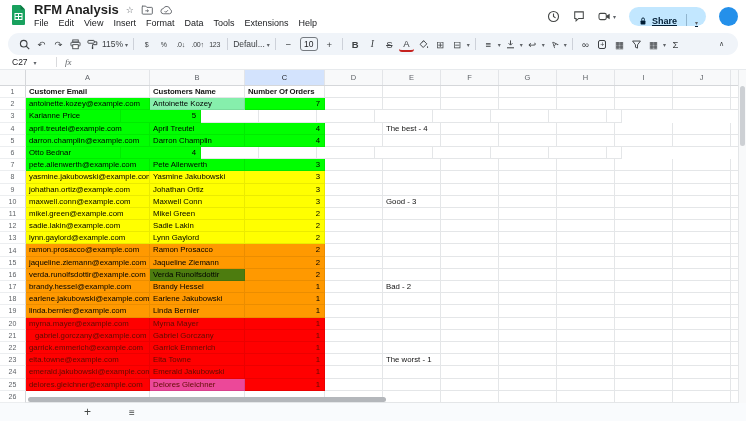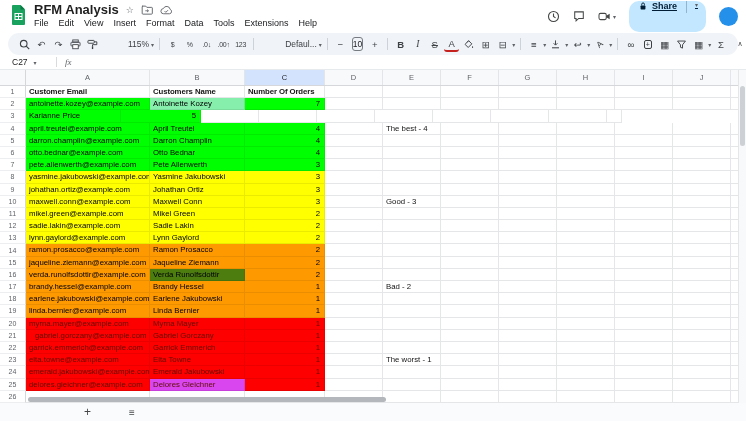--- a/index.html
+++ b/index.html
@@ -8,38 +8,38 @@
   
   .hdr{position:absolute;top:0;left:0;right:0;height:33px;background:#fff;}
   .logo{position:absolute;left:11px;top:5px;width:15px;height:20px;}
   .titlerow{position:absolute;left:34px;top:2px;height:15px;display:flex;align-items:center;gap:7px;}
   .doc-title{font-size:13px;font-weight:bold;color:#1f1f1f;}
   .doc-ico{font-size:9px;color:#5f6368;display:flex;align-items:center;}
   .menubar{position:absolute;left:29px;top:16px;display:flex;}
   .menubar .mi{font-size:9px;color:#202124;padding:2px 5px;border-radius:6px;cursor:default;}
   .hdr-right{position:absolute;right:8px;top:3px;height:26px;display:flex;align-items:center;gap:13px;}
   .hico{display:flex;align-items:center;color:#444746;}
-  .share{display:flex;align-items:flex-start;height:19px;border-radius:10px;padding:0 8px 12px 9px;gap:4px;text-decoration:underline;}
+  .share{display:flex;align-items:flex-end;height:19px;border-radius:10px;padding:0 8px 0 9px;gap:4px;text-decoration:underline;}
   .share .stxt{font-size:9px;font-weight:bold;}
   .share .sdiv{width:1px;height:12px;background:rgba(0,30,60,.25);margin:0 2px 0 5px;}
   .avatar{width:19px;height:19px;border-radius:50%;}
   .caret{font-size:6px;color:#5f6368;margin-left:2px;}
   
   .toolbar{position:absolute;top:33px;left:8px;right:8px;height:22px;border-radius:11px;
            display:flex;align-items:center;padding:0 9px;gap:2px;box-sizing:border-box;}
   .ti{min-width:15px;height:16px;display:flex;align-items:center;justify-content:center;
       font-size:9.5px;color:#3d4043;border-radius:3px;}
   .ti.small{font-size:7px;letter-spacing:-0.3px;}
   .ti.bold{font-weight:bold;}
   .ti.italic{font-style:italic;font-family:"Liberation Serif",serif;}
   .ti.strike{text-decoration:line-through;}
   .ti.underA{border-bottom:2px solid #c5221f;height:13px;line-height:11px;}
   .ti.tilt{transform:rotate(-40deg);font-size:8.5px;}
   .grp{display:flex;align-items:center;}
-  .lbl{font-size:8.5px;color:#3d4043;margin-left:26px;}
+  .lbl{font-size:8.5px;color:#3d4043;}
   .sep{width:1px;height:12px;background:#cdd1d9;margin:0 3px;flex:none;}
   .spacer{flex:1;}
   .sizebox{width:16px;height:12px;border:1px solid #767b81;border-radius:3px;font-size:8.5px;
            display:flex;align-items:center;justify-content:center;color:#202124;margin:0 2px;}
   .sqplus{border:1px solid #3d4043;border-radius:2px;font-size:7px;line-height:7px;padding:0 1px;}
   
   .fbar{position:absolute;top:55px;left:0;right:0;height:15px;background:#fff;
         border-bottom:1px solid #e7eaed;display:flex;align-items:center;box-sizing:border-box;}
   .cellref{width:40px;margin-left:12px;font-size:8.5px;color:#202124;display:flex;align-items:center;}
   .fdiv{width:1px;height:10px;background:#d9dadd;margin:0 8px 0 4px;}
@@ -340,21 +340,20 @@
         <div class="cell" style="width: 58px;"></div>
         <div class="cell" style="width: 58px;"></div>
         <div class="cell" style="width: 58px;"></div>
         <div class="cell" style="width: 58px;"></div>
         <div class="cell" style="width: 58px;"></div>
         <div class="cell" style="width: 58px;"></div>
         <div class="cell" style="width: 15px;"></div>
       </div>
       <div class="row">
         <div class="rn">6</div>
-        <div class="cell banded" style="width: 124px; background: rgb(0, 255, 0); color: rgb(0, 0, 0);">otto.bednar@example.com</div>
         <div class="cell banded" style="width: 95px; background: rgb(0, 255, 0); color: rgb(0, 0, 0);">Otto Bednar</div>
         <div class="cell banded num" style="width: 80px; background: rgb(0, 255, 0); color: rgb(0, 0, 0);">4</div>
         <div class="cell" style="width: 58px;"></div>
         <div class="cell" style="width: 58px;"></div>
         <div class="cell" style="width: 58px;"></div>
         <div class="cell" style="width: 58px;"></div>
         <div class="cell" style="width: 58px;"></div>
         <div class="cell" style="width: 58px;"></div>
         <div class="cell" style="width: 58px;"></div>
         <div class="cell" style="width: 15px;"></div>
@@ -607,21 +606,21 @@
         <div class="cell" style="width: 58px;"></div>
         <div class="cell" style="width: 58px;"></div>
         <div class="cell" style="width: 58px;"></div>
         <div class="cell" style="width: 58px;"></div>
         <div class="cell" style="width: 58px;"></div>
         <div class="cell" style="width: 15px;"></div>
       </div>
       <div class="row">
         <div class="rn">25</div>
         <div class="cell banded" style="width: 124px; background: rgb(255, 0, 0); color: rgb(94, 13, 0);">delores.gleichner@example.com</div>
-        <div class="cell banded" style="width: 95px; background: #d946ef; color: rgb(94, 13, 0);">Delores Gleichner</div>
+        <div class="cell banded" style="width: 95px; background: #ec4899; color: rgb(94, 13, 0);">Delores Gleichner</div>
         <div class="cell banded num" style="width: 80px; background: rgb(255, 0, 0); color: rgb(94, 13, 0);">1</div>
         <div class="cell" style="width: 58px;"></div>
         <div class="cell" style="width: 58px;"></div>
         <div class="cell" style="width: 58px;"></div>
         <div class="cell" style="width: 58px;"></div>
         <div class="cell" style="width: 58px;"></div>
         <div class="cell" style="width: 58px;"></div>
         <div class="cell" style="width: 58px;"></div>
         <div class="cell" style="width: 15px;"></div>
       </div>

